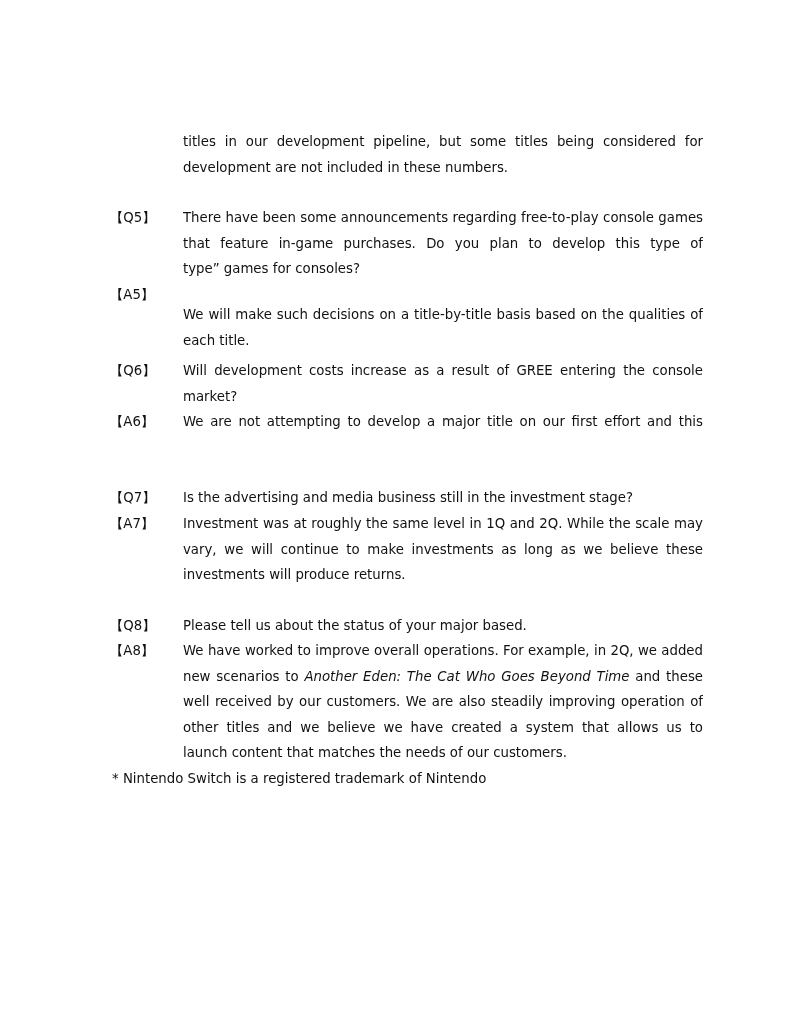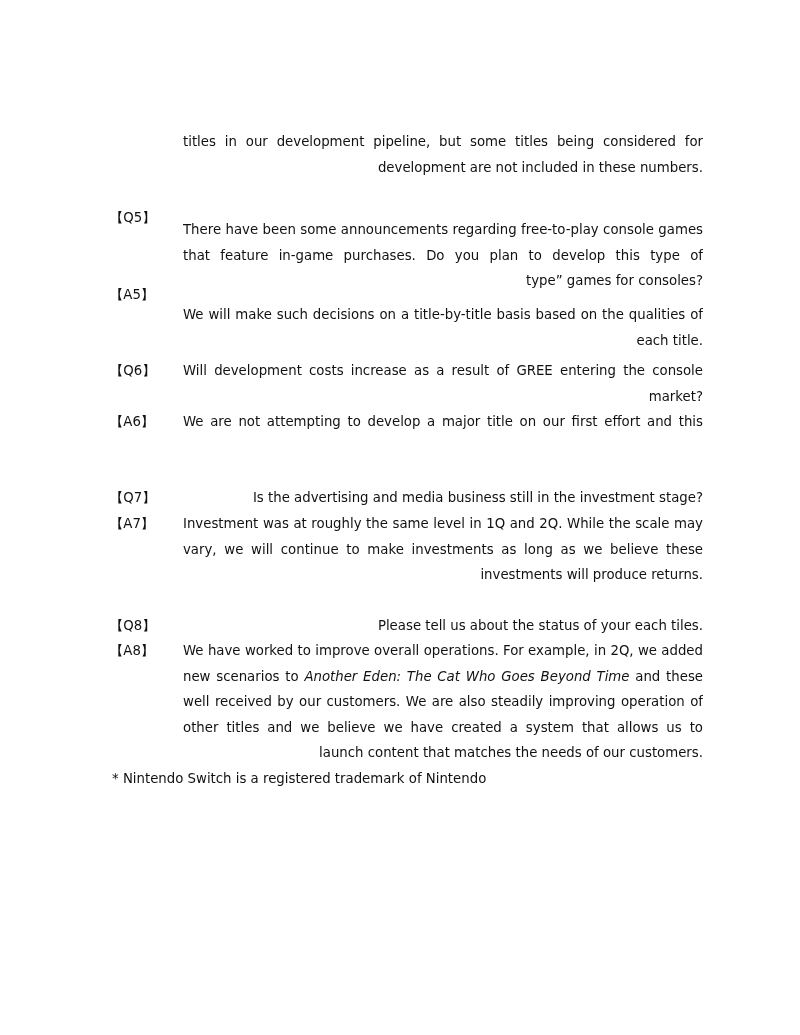--- a/index.html
+++ b/index.html
@@ -2,36 +2,36 @@
 <html><head>
   <meta charset="utf-8">
   <style>
     html, body { margin: 0; padding: 0; background: #ffffff; }
     body { width: 800px; height: 1035px; position: relative; overflow: hidden;
       font-family: "DejaVu Sans", sans-serif; color: #111; font-size: 13.3px; }
     .page { position: absolute; left: 0; top: 0; width: 800px; height: 1035px; }
     .label { position: absolute; left: 110px; white-space: nowrap; line-height: 18px; }
     .body-text { position: absolute; left: 183px; width: 520px; line-height: 25.5px; text-align: justify; }
     .just { display: block; text-align: justify; text-align-last: justify; width: 520px; height: 25.5px; overflow: hidden; }
-    .lastline { display: block; text-align: right; width: 520px; height: 25.5px; }
+    .lastline { display: block; text-align: left; width: 520px; height: 25.5px; }
     .footnote { position: absolute; left: 112px; top: 770px; line-height: 18px; white-space: nowrap; }
     em { font-style: italic; }
   </style>
 </head>
 <body>
 
 <div class="page">
 
   <div class="body-text" style="top:129px;">
     <span class="just">titles in our development pipeline, but some titles being considered for</span>
     <span class="lastline">development are not included in these numbers.</span>
   </div>
 
   <div class="label" style="top:209px;text-align:right;">【Q5】</div>
-  <div class="body-text" style="top:217px;">
+  <div class="body-text" style="top:205px;">
     <span class="just">There have been some announcements regarding free-to-play console games</span>
     <span class="just">that feature in-game purchases. Do you plan to develop this type of “operation-</span>
     <span class="lastline">type” games for consoles?</span>
   </div>
   <div class="label" style="top:286px;">【A5】</div>
   <div class="body-text" style="top:282px;margin-top:20px;">
     <span class="just">We will make such decisions on a title-by-title basis based on the qualities of</span>
     <span class="lastline">each title.</span>
   </div>
 
@@ -51,21 +51,21 @@
   </div>
   <div class="label" style="top:515px;">【A7】</div>
   <div class="body-text" style="top:511px;">
     <span class="just">Investment was at roughly the same level in 1Q and 2Q. While the scale may</span>
     <span class="just">vary, we will continue to make investments as long as we believe these</span>
     <span class="lastline">investments will produce returns.</span>
   </div>
 
   <div class="label" style="top:617px;">【Q8】</div>
   <div class="body-text" style="top:613px;">
-    <span class="lastline">Please tell us about the status of your each tiles.</span>
+    <span class="lastline">Please tell us about the status of your major based.</span>
   </div>
   <div class="label" style="top:642px;text-align:right;">【A8】</div>
   <div class="body-text" style="top:638px;">
     <span class="just">We have worked to improve overall operations. For example, in 2Q, we added</span>
     <span class="just"><span>new scenarios to </span><em>Another Eden: The Cat Who Goes Beyond Time</em><span> and these were</span></span>
     <span class="just">well received by our customers. We are also steadily improving operation of</span>
     <span class="just">other titles and we believe we have created a system that allows us to quickly</span>
     <span class="lastline">launch content that matches the needs of our customers.</span>
   </div>
 

